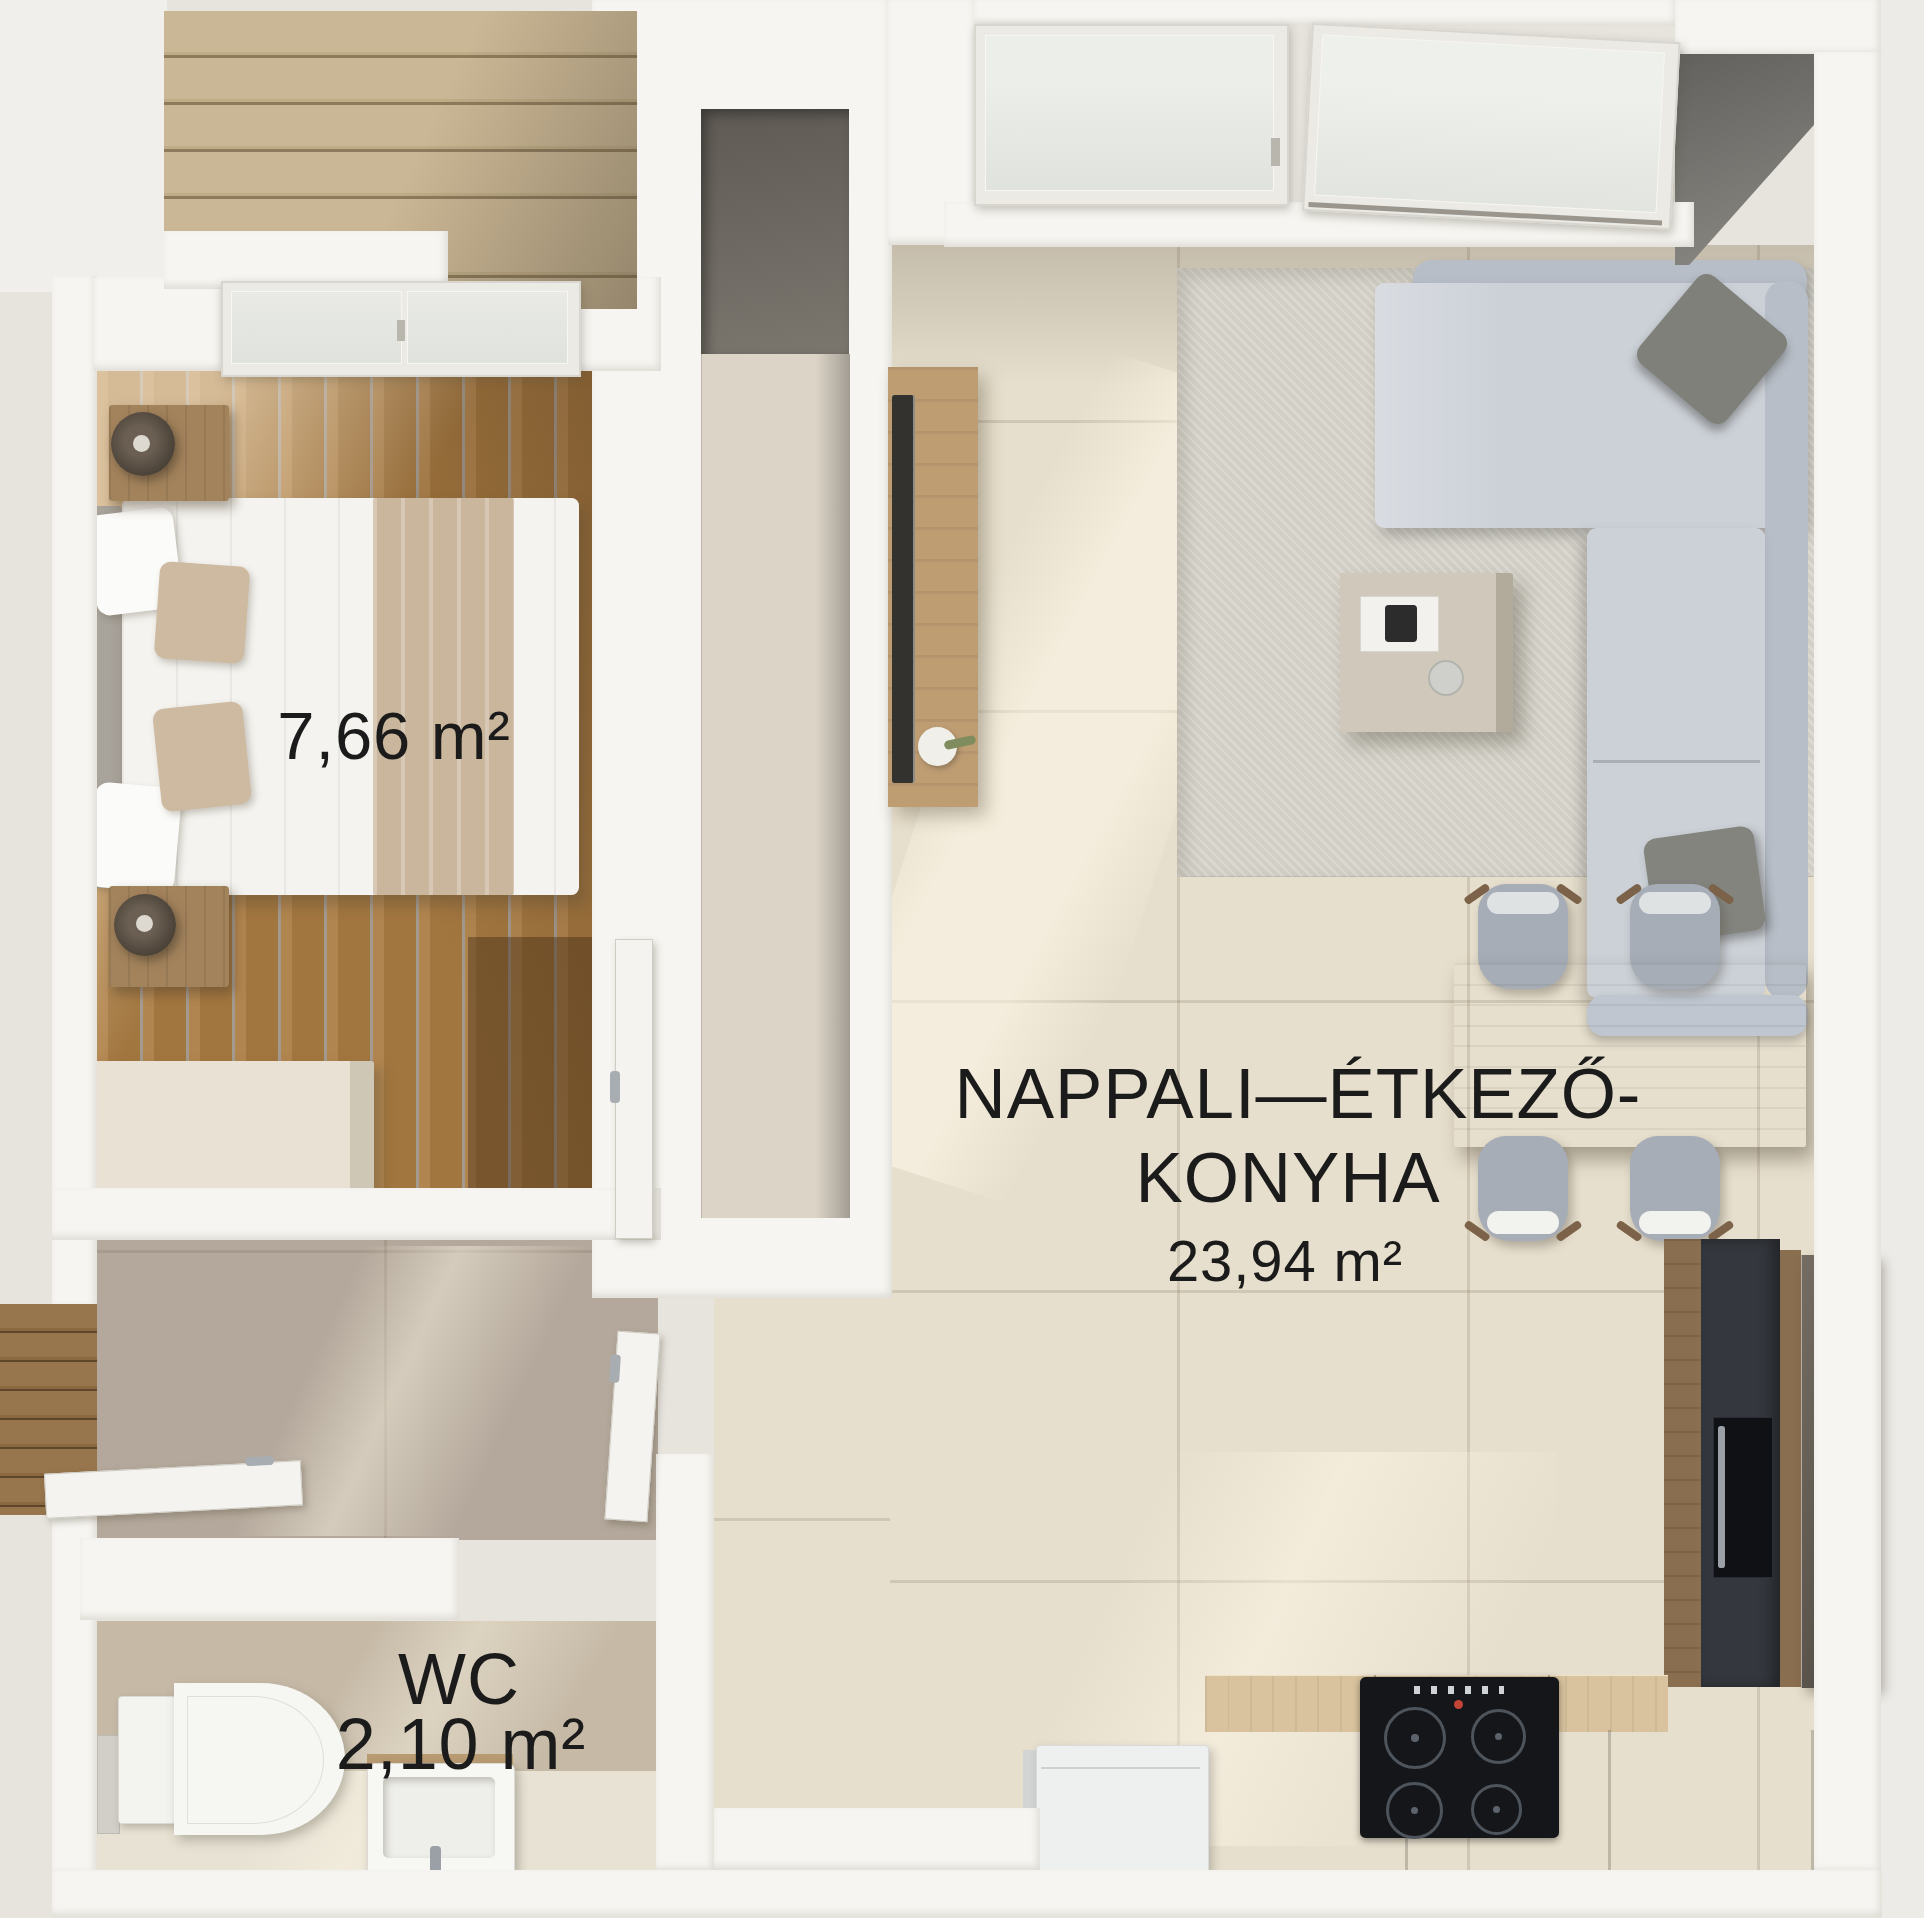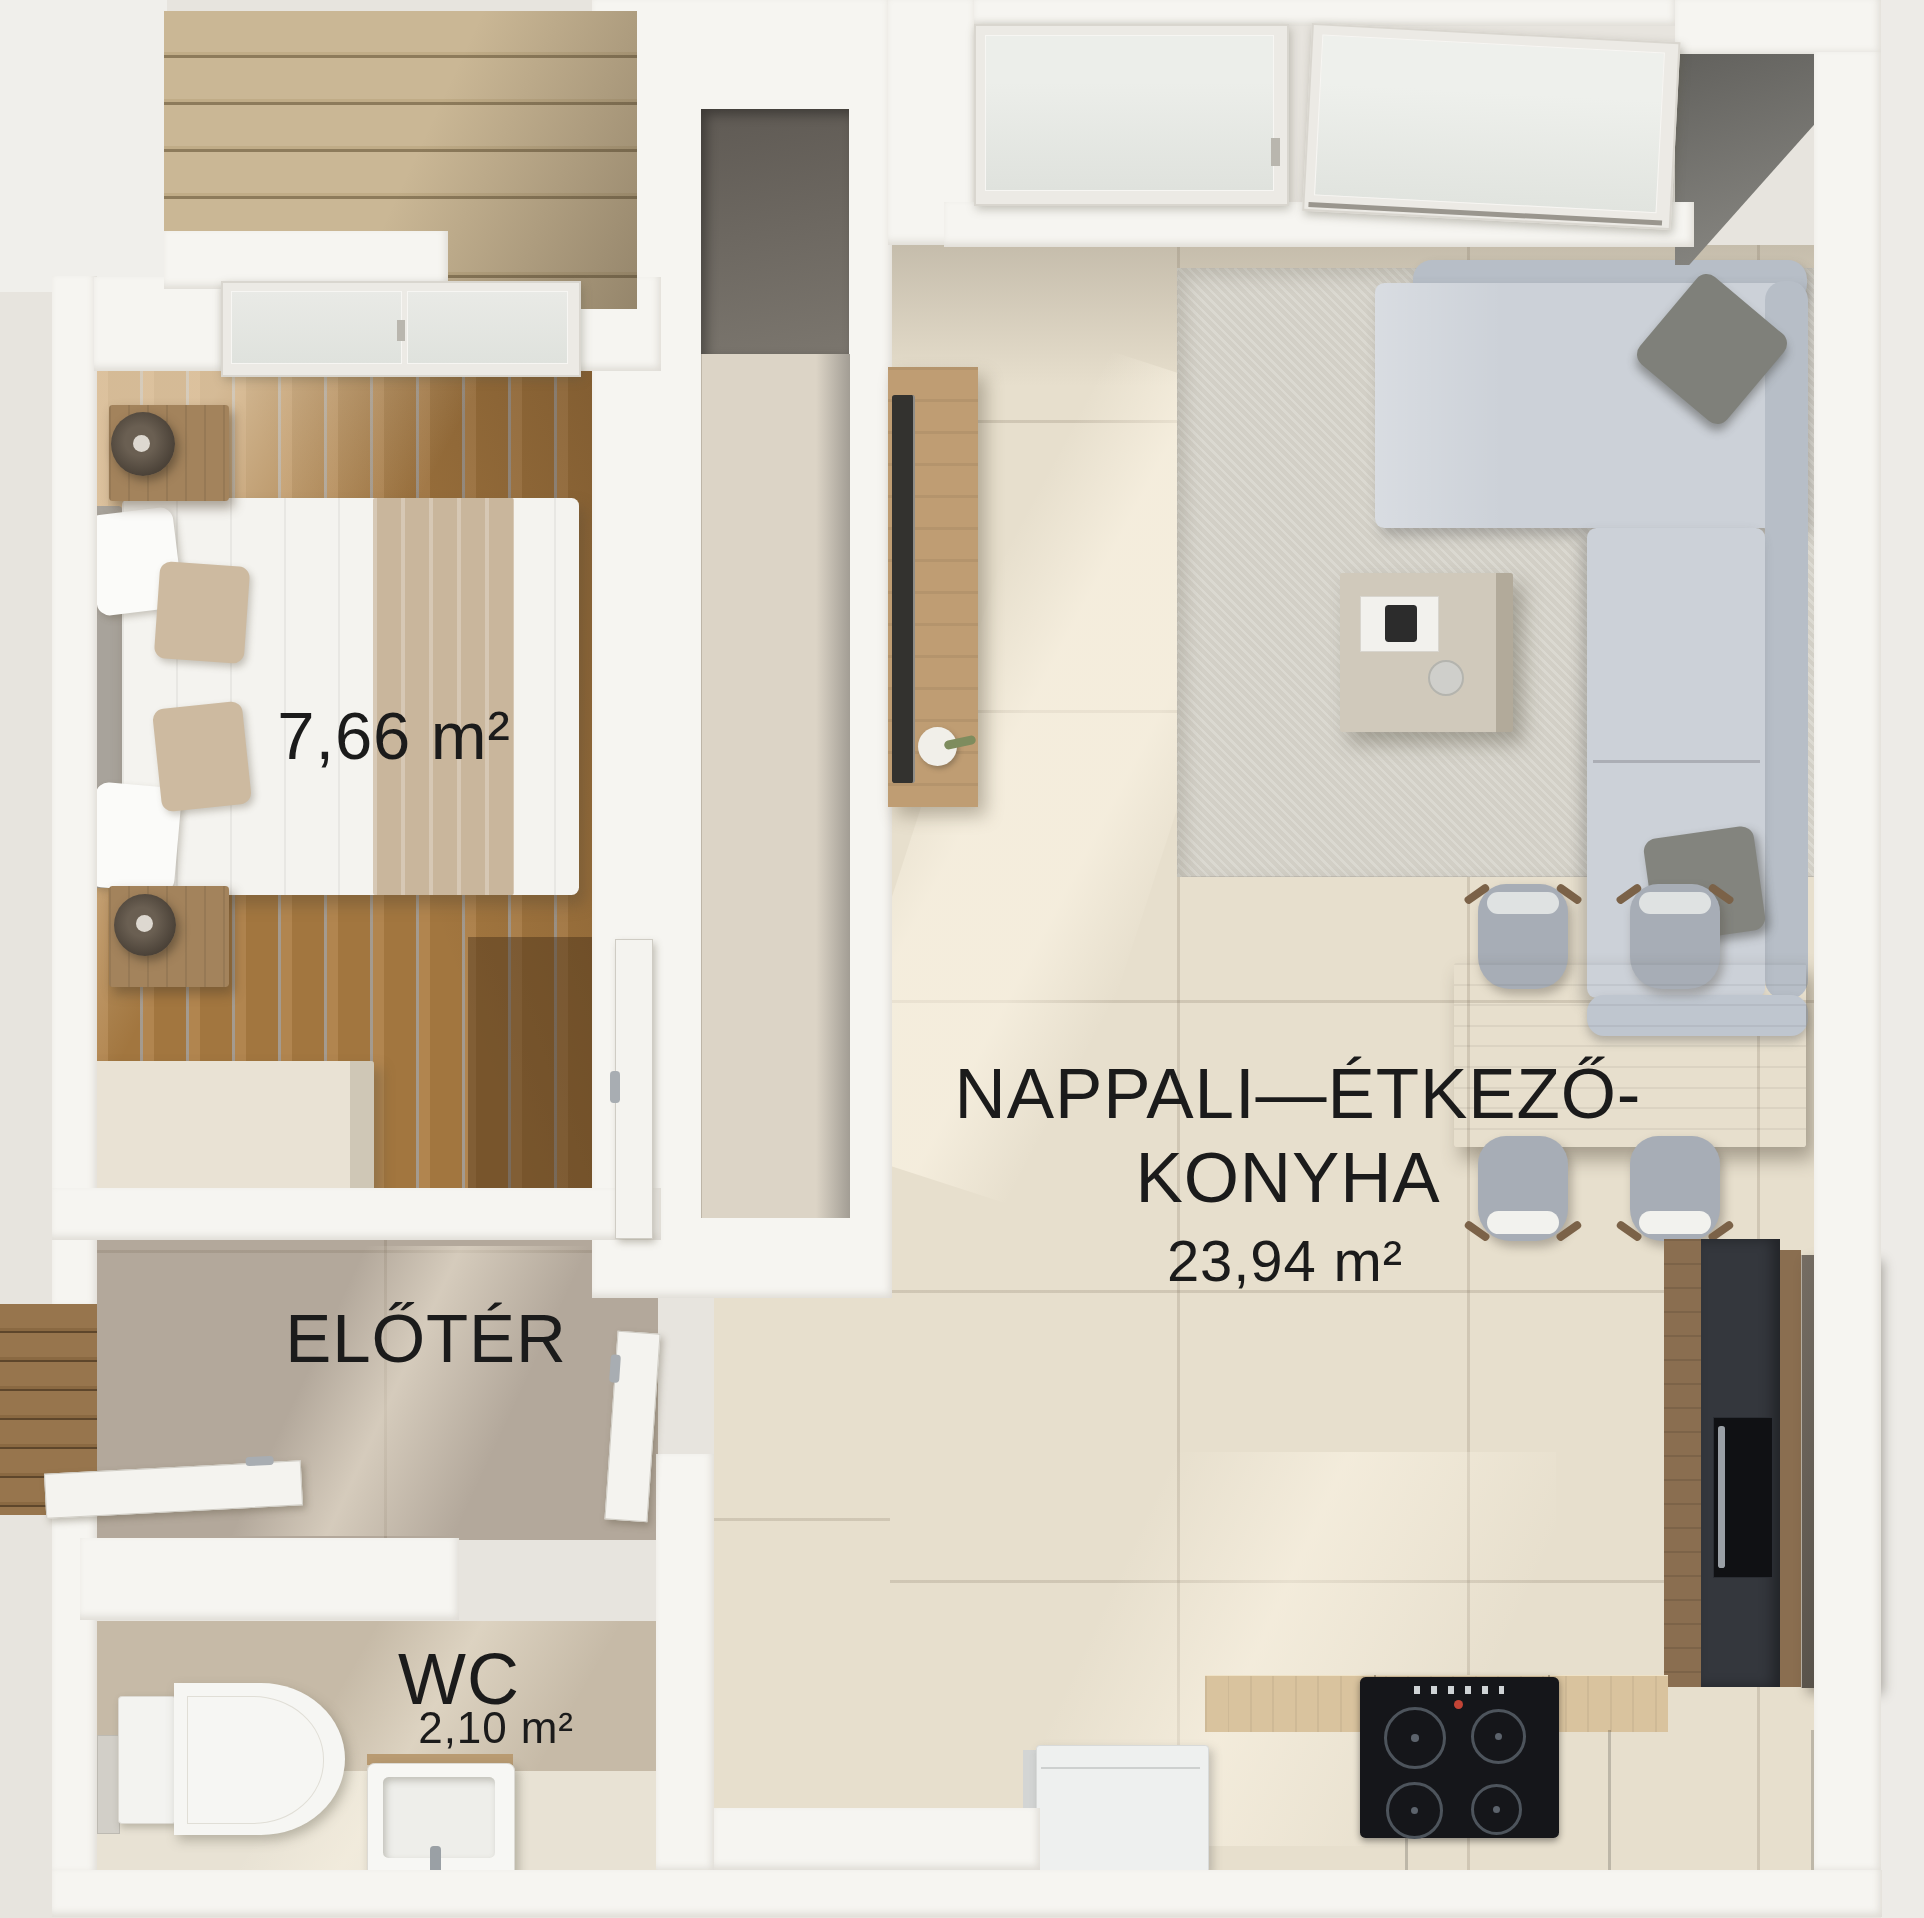--- a/index.html
+++ b/index.html
@@ -220,19 +220,18 @@
   <div class="doorleaf" style="left:611px;top:1332px;width:41px;height:187px;transform:rotate(4deg);">
     <div class="abs" style="left:-5.6px;top:22.5px;width:9.4px;height:28px;background:#a8adb2;border-radius:3.7px;"></div>
   </div>
 
   <div class="label" style="left:394px;top:697px;font-size:67px;">7,66 m²</div>
 
   <div class="label" style="left:1298px;top:1053px;font-size:71px;">NAPPALI—ÉTKEZŐ-</div>
   <div class="label" style="left:1288px;top:1137px;font-size:71px;">KONYHA</div>
   <div class="label" style="left:1285px;top:1227px;font-size:58px;">23,94 m²</div>
 
-  <div class="label" style="left:426px;top:1299px;font-size:69px;">ELŐTÉR</div>
 
   <div class="label" style="left:459px;top:1638px;font-size:72px;">WC</div>
-  <div class="label" style="left:461px;top:1703px;font-size:44px;margin-left:35px;">2,10 m²</div>
+  <div class="label" style="left:461px;top:1703px;font-size:72px;">2,10 m²</div>
 
 </div>
 
 
 </body></html>

